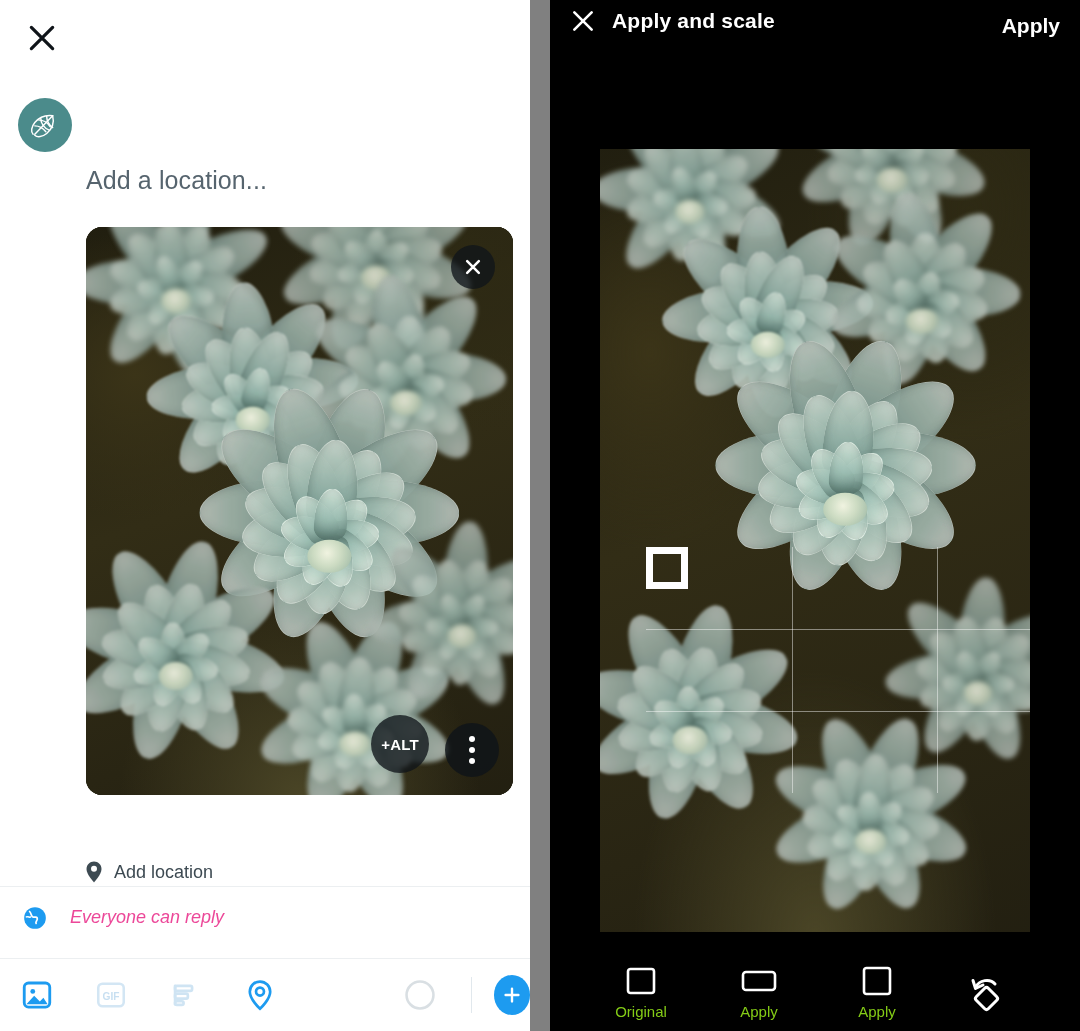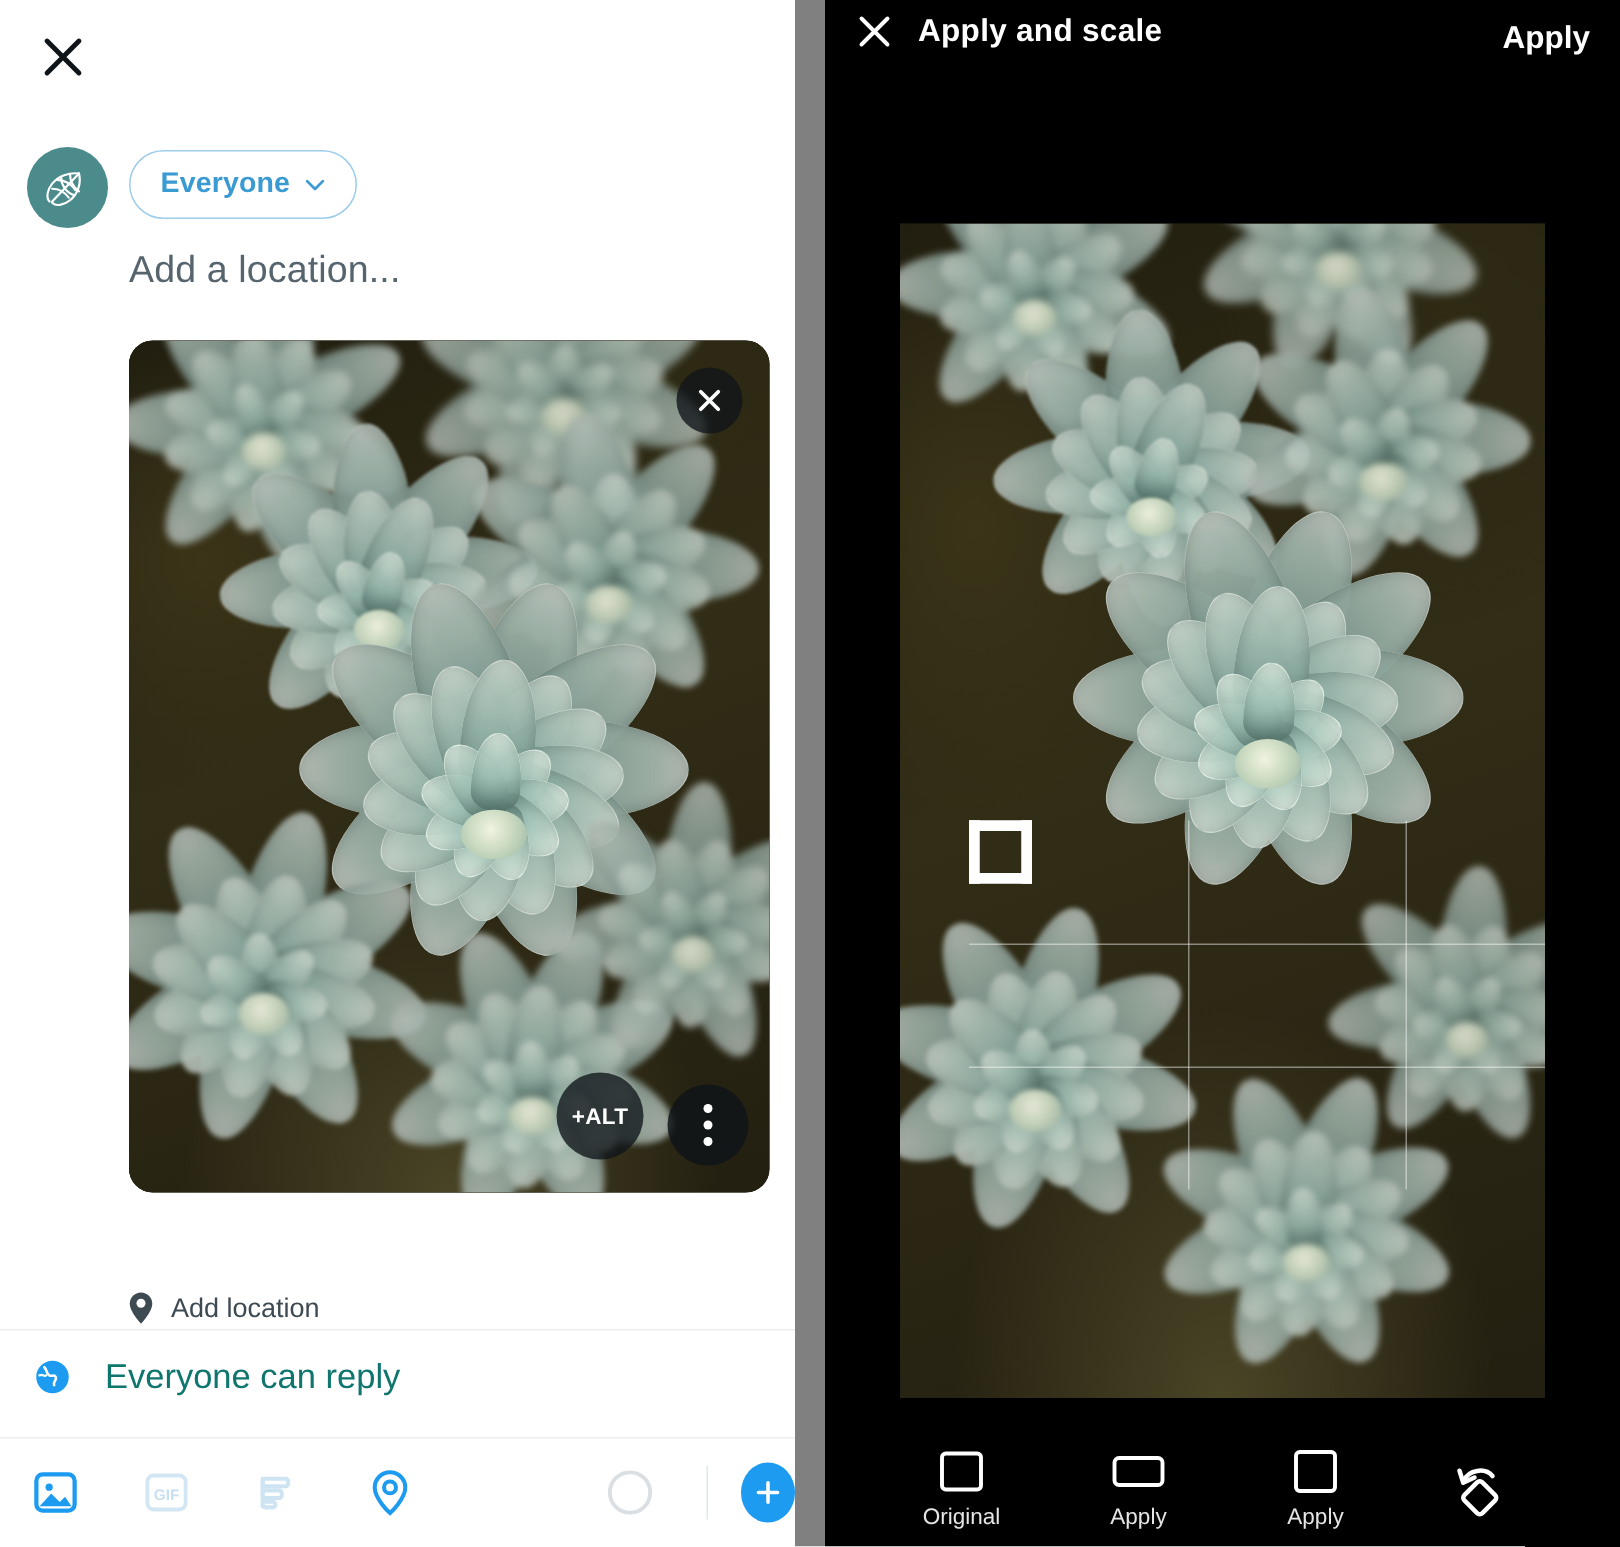--- a/index.html
+++ b/index.html
@@ -118,21 +118,21 @@
   }
   #add-location .label { color: #3d4a52; font-size: 18px; }
 
   
   #reply-scope {
     position: absolute; left: 0; top: 886px; width: 530px; height: 62px;
     border-top: 1px solid #eceff1;
     display: flex; align-items: center; padding-left: 22px; gap: 22px;
     cursor: pointer; background: #fff;
   }
-  #reply-scope .label { color: #0f766e; font-size: 23px; }
+  #reply-scope .label { color: #ec4899; font-size: 18px; font-style: italic; }
 
   
   #composer-toolbar {
     position: absolute; left: 0; top: 958px; width: 530px; height: 73px;
     border-top: 1px solid #eceff1;
     display: flex; align-items: center; background: #fff;
   }
   .tool-btn {
     width: 82px; height: 73px;
     display: flex; align-items: center; justify-content: center;
@@ -212,21 +212,21 @@
   #crop-toolbar {
     position: absolute; left: 0; bottom: 0; width: 530px; height: 76px;
     display: flex; align-items: center;
   }
   .ratio-btn {
     width: 118px; height: 76px;
     display: flex; flex-direction: column; align-items: center;
     justify-content: center; gap: 7px; cursor: pointer;
   }
   .ratio-btn .glyph { display: flex; align-items: center; justify-content: center; height: 30px;}
-  .ratio-btn .label { color: #e5e5e5; font-size: 15px; }
+  .ratio-btn .label { color: #84cc16; font-size: 15px; }
   #rotate-button {
     width: 100px; height: 76px; display: flex; align-items: center;
     justify-content: center; cursor: pointer;
   }
 
   
   .succulents { position: absolute; inset: 0; overflow: hidden; background: #23200f; }
   .succulents .bgwash {
     position: absolute; inset: -10%;
     background:
@@ -271,26 +271,20 @@
         <svg width="34" height="34" viewBox="0 0 40 40" aria-hidden="true">
           <g fill="none" stroke="#ffffff" stroke-width="1.7" stroke-linecap="round">
             <path d="M29 9c2 8-1 16-7 21-5 4-11 5-14 2"></path>
             <path d="M29 9c-8-1-16 2-21 8-4 5-5 11-2 14"></path>
             <path d="M8 31 L29 9"></path>
             <path d="M12 14c5 0 11 3 14 8"></path>
             <path d="M8 21c5 0 10 3 13 7"></path>
             <path d="M22 10c0 5 3 10 7 13"></path>
             <path d="M15 12c0 6 4 12 10 14"></path>
           </g>
-        </svg>
-      </div>
-      <div id="audience-pill">
-        <span class="label">Everyone</span>
-        <svg width="18" height="18" viewBox="0 0 24 24" aria-hidden="true">
-          <path d="M5 9l7 7 7-7" stroke="#3a9ad2" stroke-width="2.4" fill="none" stroke-linecap="round" stroke-linejoin="round"></path>
         </svg>
       </div>
     </div>
 
     <div id="comment-input">Add a location...</div>
 
     <div id="photo-card">
       <div class="succulents">
         <div class="bgwash"></div>
         <div class="rosette" style="left: -6%; top: -4%; width: 54%; height: 34%; filter: blur(2.4px) saturate(0.992); opacity: 0.919;">

